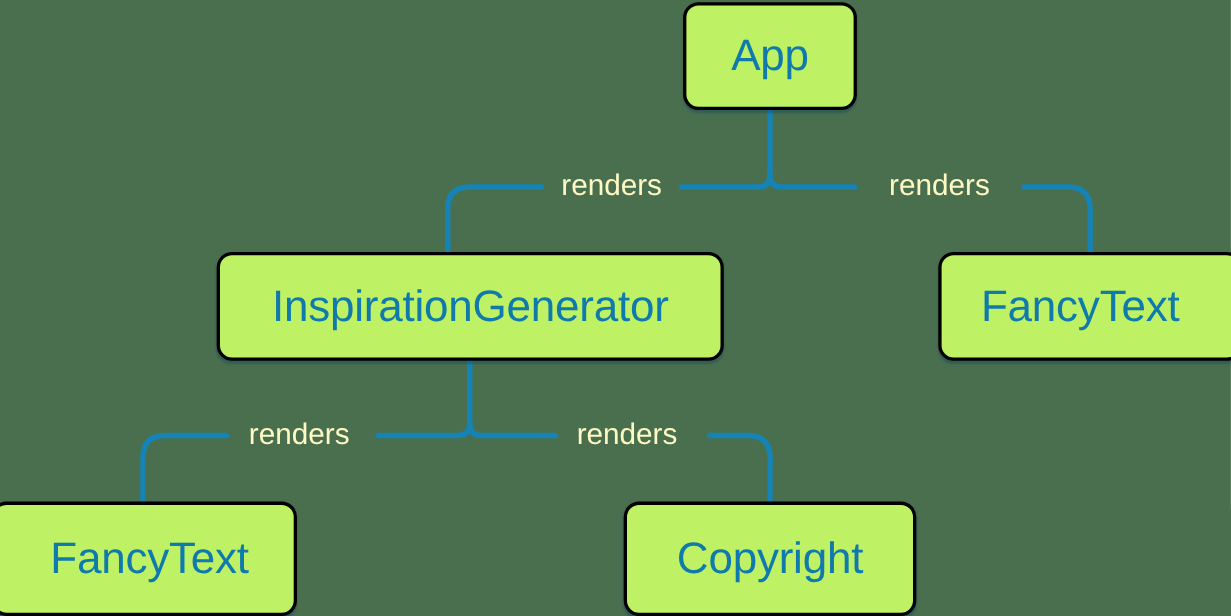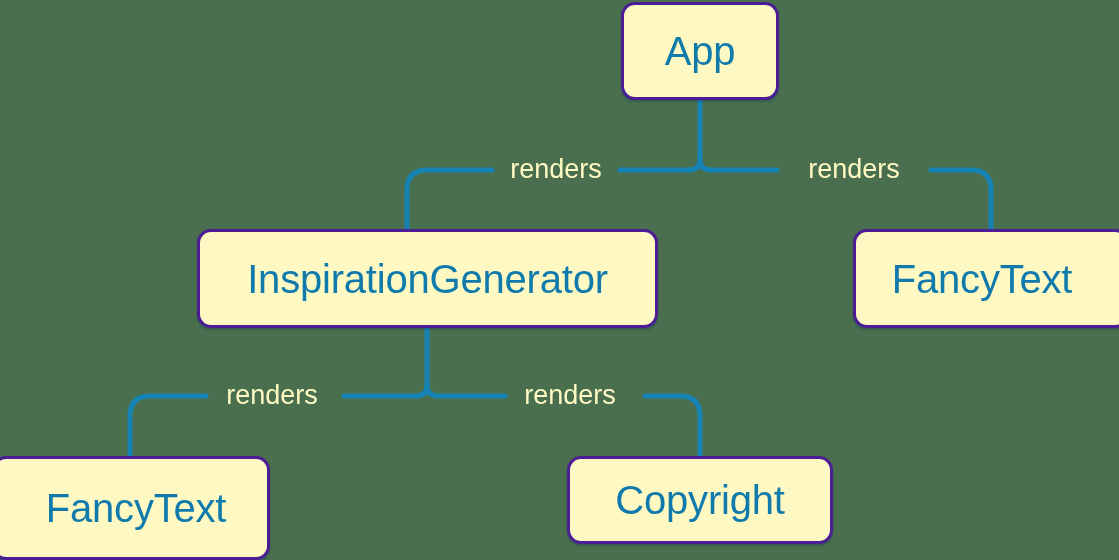--- a/index.html
+++ b/index.html
@@ -22,22 +22,22 @@
   #connector-layer {
     position: absolute;
     left: 0;
     top: 0;
     width: 1119px;
     height: 560px;
   }
   .node-box {
     position: absolute;
     box-sizing: border-box;
-    background: #fef9c3;
-    border: 3px solid #4c1d95;
+    background: #bef264;
+    border: 3px solid #000000;
     border-radius: 14px;
     display: flex;
     align-items: center;
     justify-content: center;
     box-shadow: 0 2px 2px rgba(10, 60, 90, 0.35);
   }
   .node-label {
     color: #0f7aab;
     font-size: 40px;
     font-weight: 400;
@@ -104,21 +104,21 @@
   </div>
 
   <div class="node-box" style="left:853px; top:229px; width:276px; height:99px;">
     <span class="node-label" style="margin-right:18px;">FancyText</span>
   </div>
 
   <div class="node-box" style="left:-8px; top:456px; width:278px; height:104px;">
     <span class="node-label" style="margin-left:10px;">FancyText</span>
   </div>
 
-  <div class="node-box" style="left:567px; top:456px; width:266px; height:88px;">
+  <div class="node-box" style="left:567px; top:456px; width:266px; height:104px;">
     <span class="node-label">Copyright</span>
   </div>
 
   <div class="edge-label" style="left:556px; top:169px;">renders</div>
 
   <div class="edge-label" style="left:854px; top:169px;">renders</div>
 
   <div class="edge-label" style="left:272px; top:395px;">renders</div>
 
   <div class="edge-label" style="left:570px; top:395px;">renders</div>

